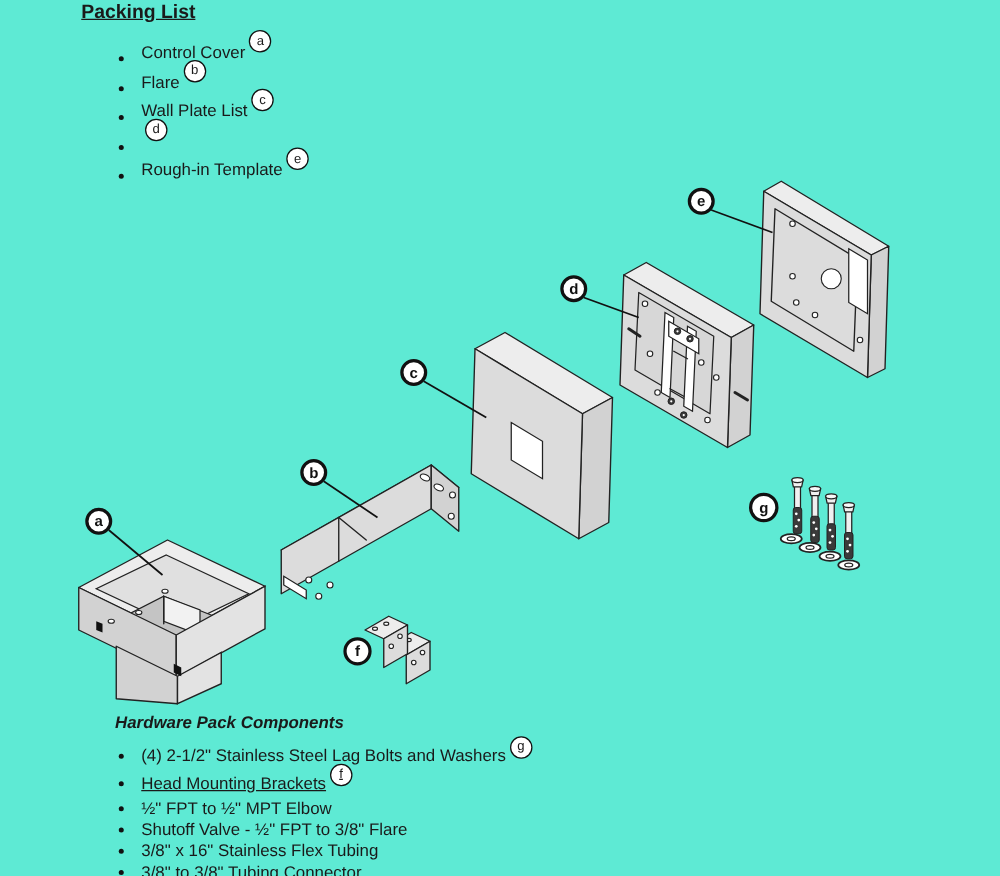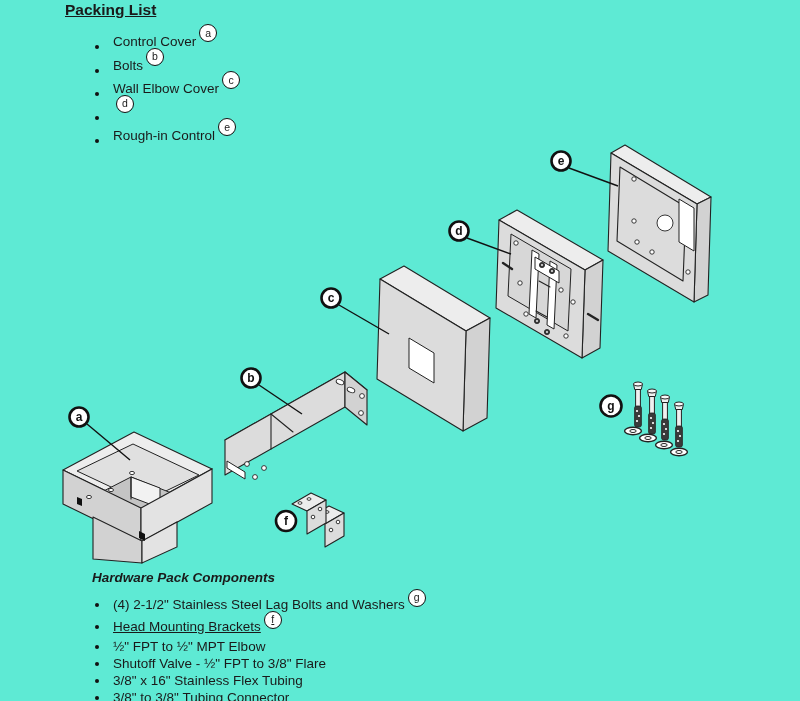--- a/index.html
+++ b/index.html
@@ -37,35 +37,35 @@
   <h1 class="title">Packing List</h1>
 
   <ul class="plist">
     <li>
       <span class="bullet"></span>
       <span>Control Cover</span>
       <span class="mk">a</span>
     </li>
     <li>
       <span class="bullet"></span>
-      <span>Bolts</span>
+      <span>Flare</span>
       <span class="mk">b</span>
     </li>
     <li>
       <span class="bullet"></span>
-      <span>Wall Elbow Cover</span>
+      <span>Wall Plate List</span>
       <span class="mk">c</span>
     </li>
     <li>
       <span class="bullet"></span>
       <span class="mk">d</span>
     </li>
     <li>
       <span class="bullet"></span>
-      <span>Rough-in Control</span>
+      <span>Rough-in Template</span>
       <span class="mk">e</span>
     </li>
   </ul>
 
   <svg class="diagram" width="800" height="701" viewBox="0 0 800 701">
 
     <g>
       <path class="f-top" d="M611,153 L625,145 L711,197 L697,204 Z"></path>
       <path class="f-side" d="M697,204 L711,197 L708,295 L694,302 Z"></path>
       <path class="f-front" d="M611,153 L697,204 L694,302 L608,251 Z"></path>

